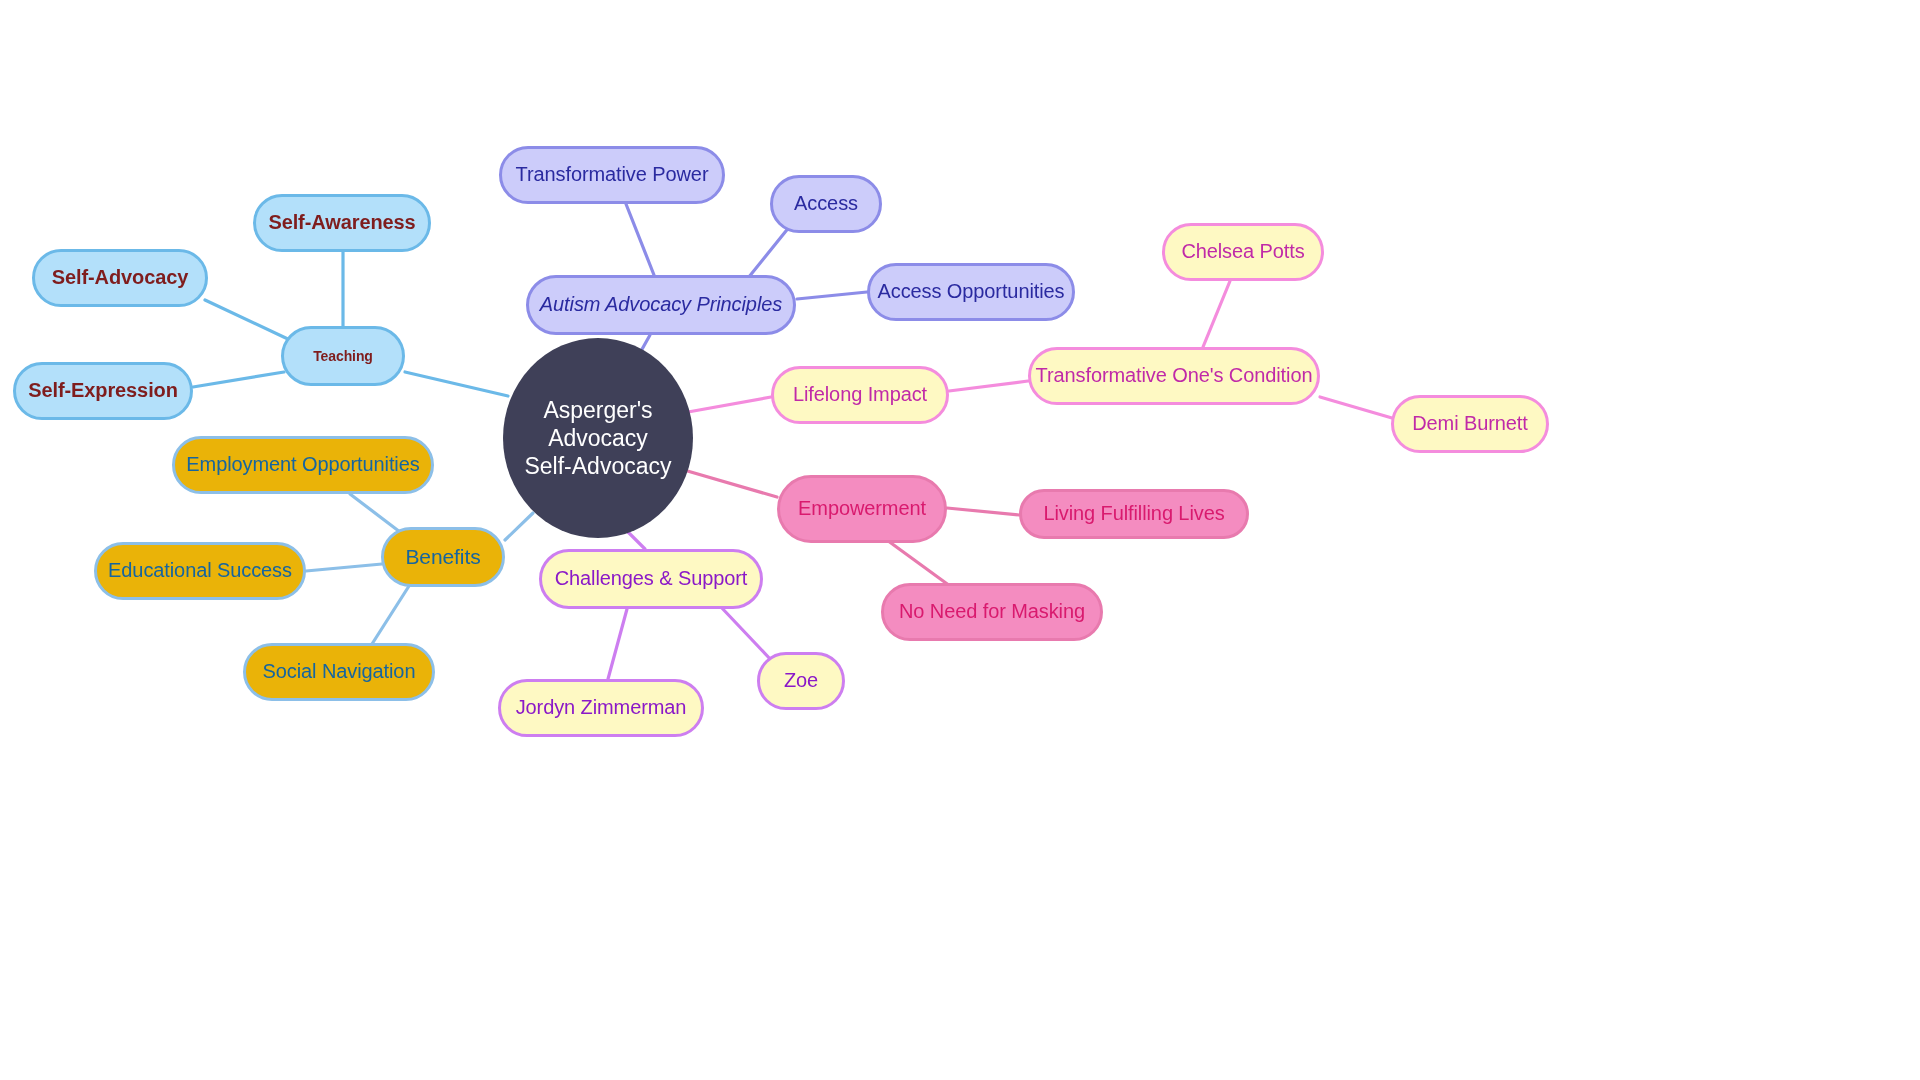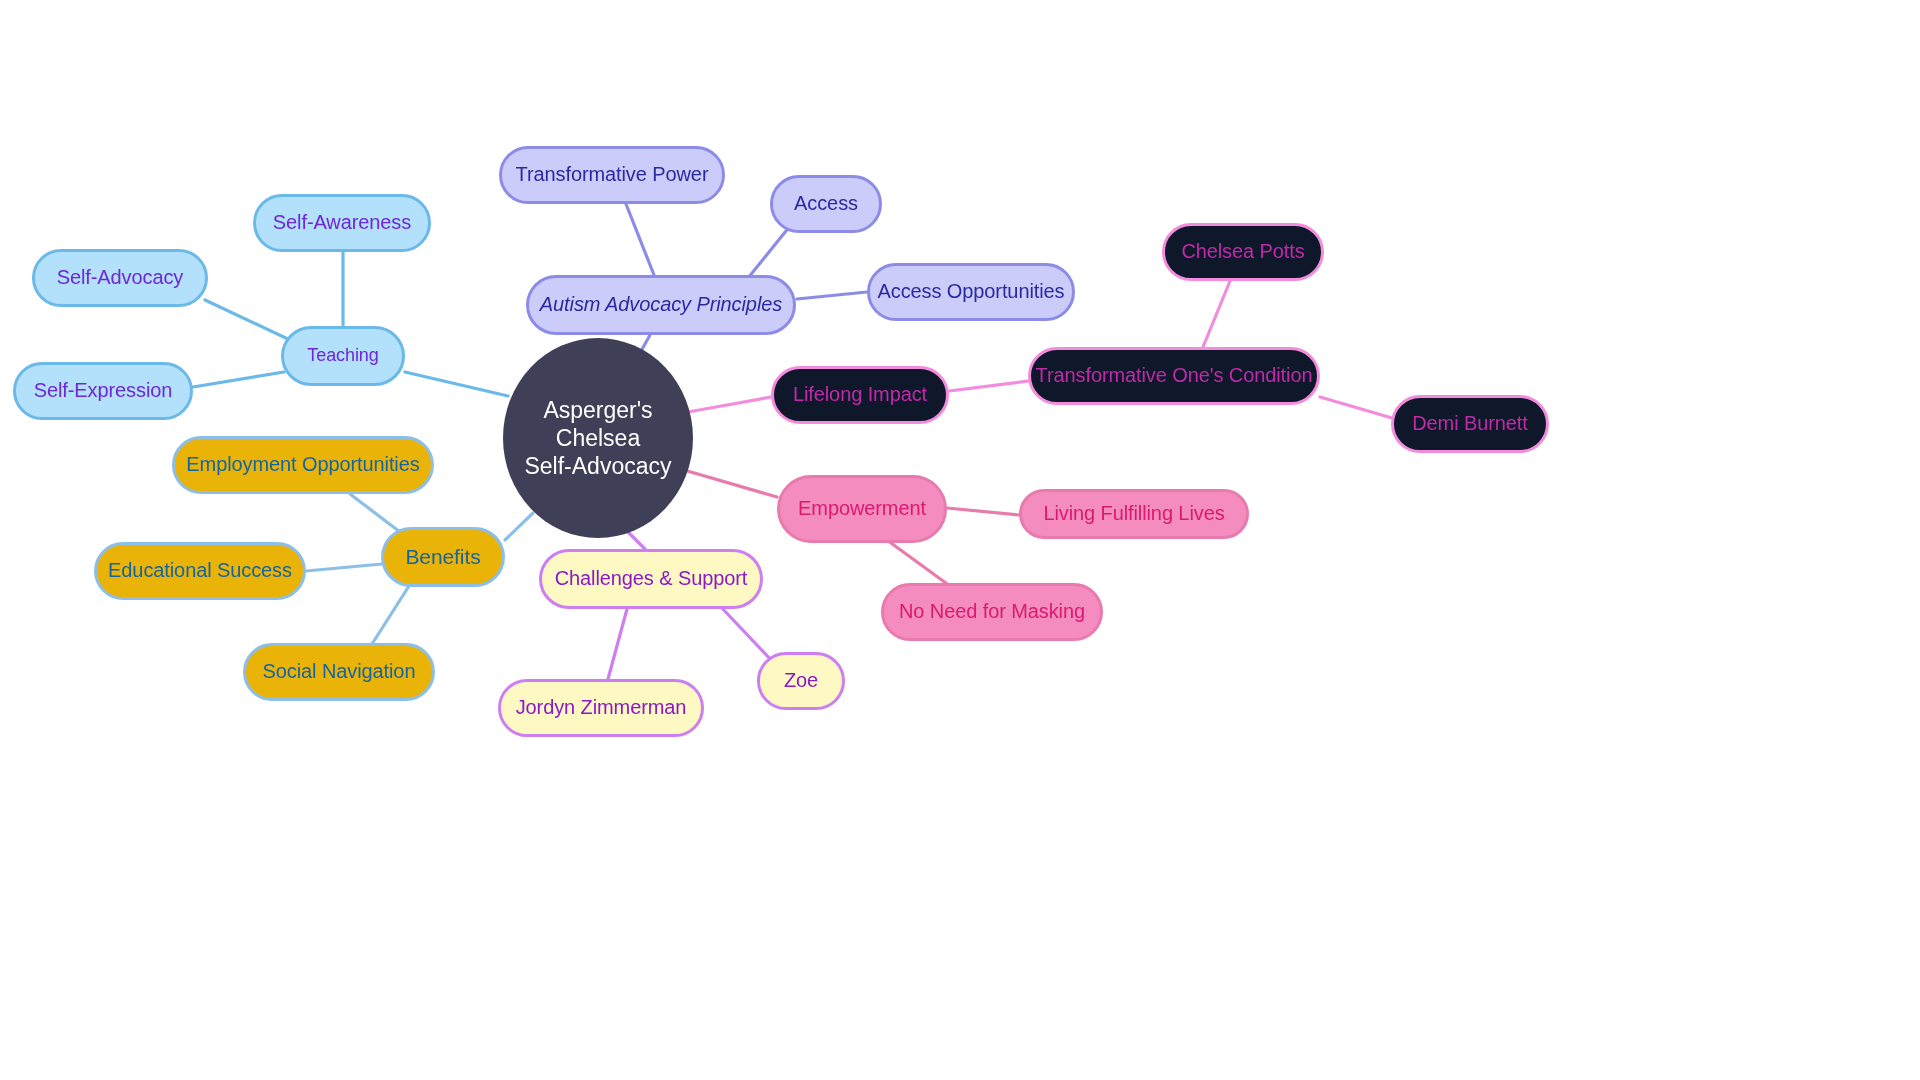--- a/index.html
+++ b/index.html
@@ -46,25 +46,25 @@
     border: none;
     color: #ffffff;
     background: #3f4058;
     font-size: 23px;
     white-space: normal;
     line-height: 1.22;
     letter-spacing: 0px;
   }
 
   
-  .pal-blue      { background:#b3e0fa; border-color:#6bb9e8; color:#6d28d9; }
+  .pal-blue      { background:#b3e0fa; border-color:#6bb9e8; color:#7f1d1d;font-weight:bold; }
   .pal-paleblue  { background:#eab308; border-color:#8cbfe8; color:#1565a0; }
   .pal-purple    { background:#ccccfa; border-color:#8c8ce8; color:#2a2aa0; }
   .pal-violet    { background:#fef9c3; border-color:#cd7ef0; color:#8b19c8; }
-  .pal-pink      { background:#0f172a; border-color:#f48cdd; color:#c02aa8; }
+  .pal-pink      { background:#fef9c3; border-color:#f48cdd; color:#c02aa8; }
   .pal-rose      { background:#f48cc0; border-color:#e87aae; color:#d91a6e; }
 </style>
 </head>
 <body>
 
 <div id="mindmap-root">
 
   <svg id="edge-layer" viewBox="0 0 1920 1080" width="1920" height="1080" xmlns="http://www.w3.org/2000/svg">
       <line x1="508" y1="396" x2="405" y2="372" stroke="#6bb9e8" stroke-width="3.2" stroke-linecap="round"></line>
       <line x1="290" y1="340" x2="205" y2="300" stroke="#6bb9e8" stroke-width="3.2" stroke-linecap="round"></line>
@@ -86,25 +86,25 @@
       <line x1="1203" y1="347" x2="1230" y2="281" stroke="#f48cdd" stroke-width="3.2" stroke-linecap="round"></line>
       <line x1="1320" y1="397" x2="1392" y2="418" stroke="#f48cdd" stroke-width="3.2" stroke-linecap="round"></line>
       <line x1="684" y1="470" x2="777" y2="497" stroke="#e87aae" stroke-width="3.2" stroke-linecap="round"></line>
       <line x1="947" y1="508" x2="1019" y2="515" stroke="#e87aae" stroke-width="3.2" stroke-linecap="round"></line>
       <line x1="880" y1="535" x2="950" y2="586" stroke="#e87aae" stroke-width="3.2" stroke-linecap="round"></line>
     </svg>
 
   <div id="node-layer">
       <div class="node central" style="left: 503px; top: 338px; width: 190px; height: 200px; background: rgb(63, 64, 88); color: rgb(255, 255, 255);">
         <div>
-          <div>Asperger's Chelsea</div>
+          <div>Asperger's Advocacy</div>
           <div>Self-Advocacy</div>
         </div>
       </div>
-      <div class="node rounded pal-blue" style="left: 281px; top: 326px; width: 124px; height: 60px; font-size: 18px; justify-content: center;">
+      <div class="node rounded pal-blue" style="left: 281px; top: 326px; width: 124px; height: 60px; font-size: 14px; justify-content: center;">
         <span>Teaching</span>
       </div>
       <div class="node rounded pal-blue" style="left: 32px; top: 249px; width: 176px; height: 58px; font-size: 20px;">
         <span>Self-Advocacy</span>
       </div>
       <div class="node rounded pal-blue" style="left: 253px; top: 194px; width: 178px; height: 58px; font-size: 20px;">
         <span>Self-Awareness</span>
       </div>
       <div class="node rounded pal-blue" style="left: 13px; top: 362px; width: 180px; height: 58px; font-size: 20px;">
         <span>Self-Expression</span>

